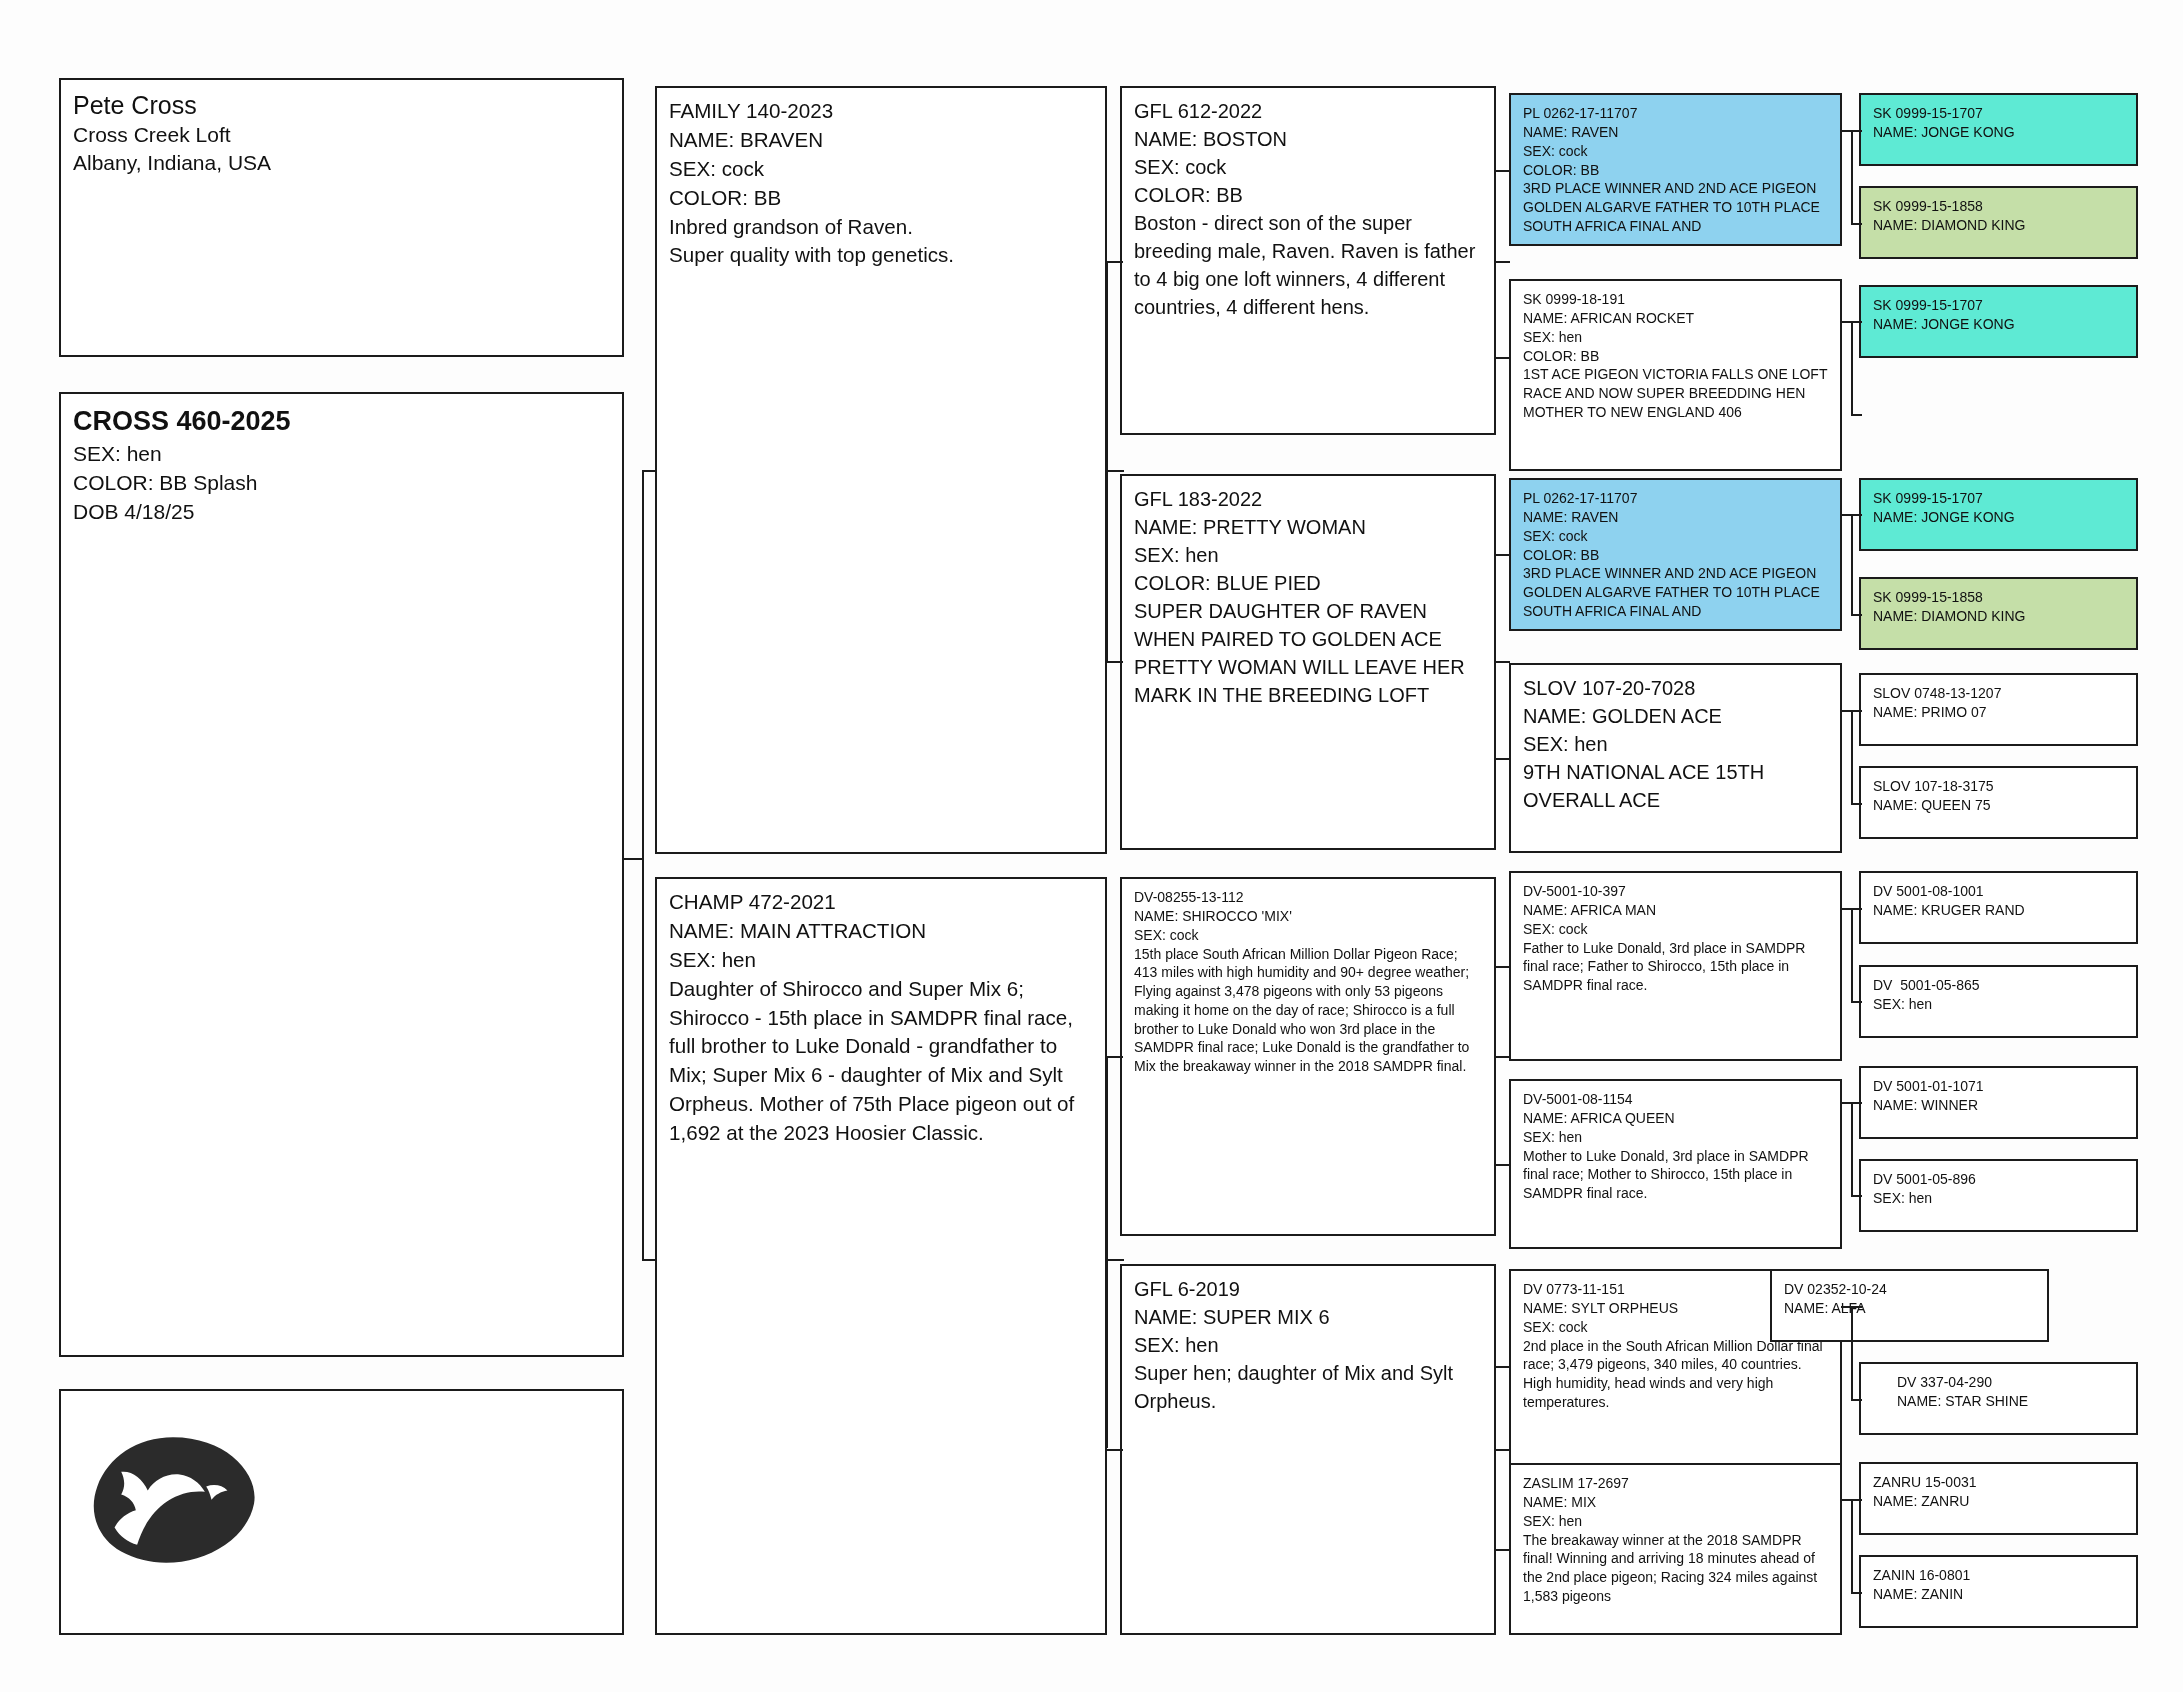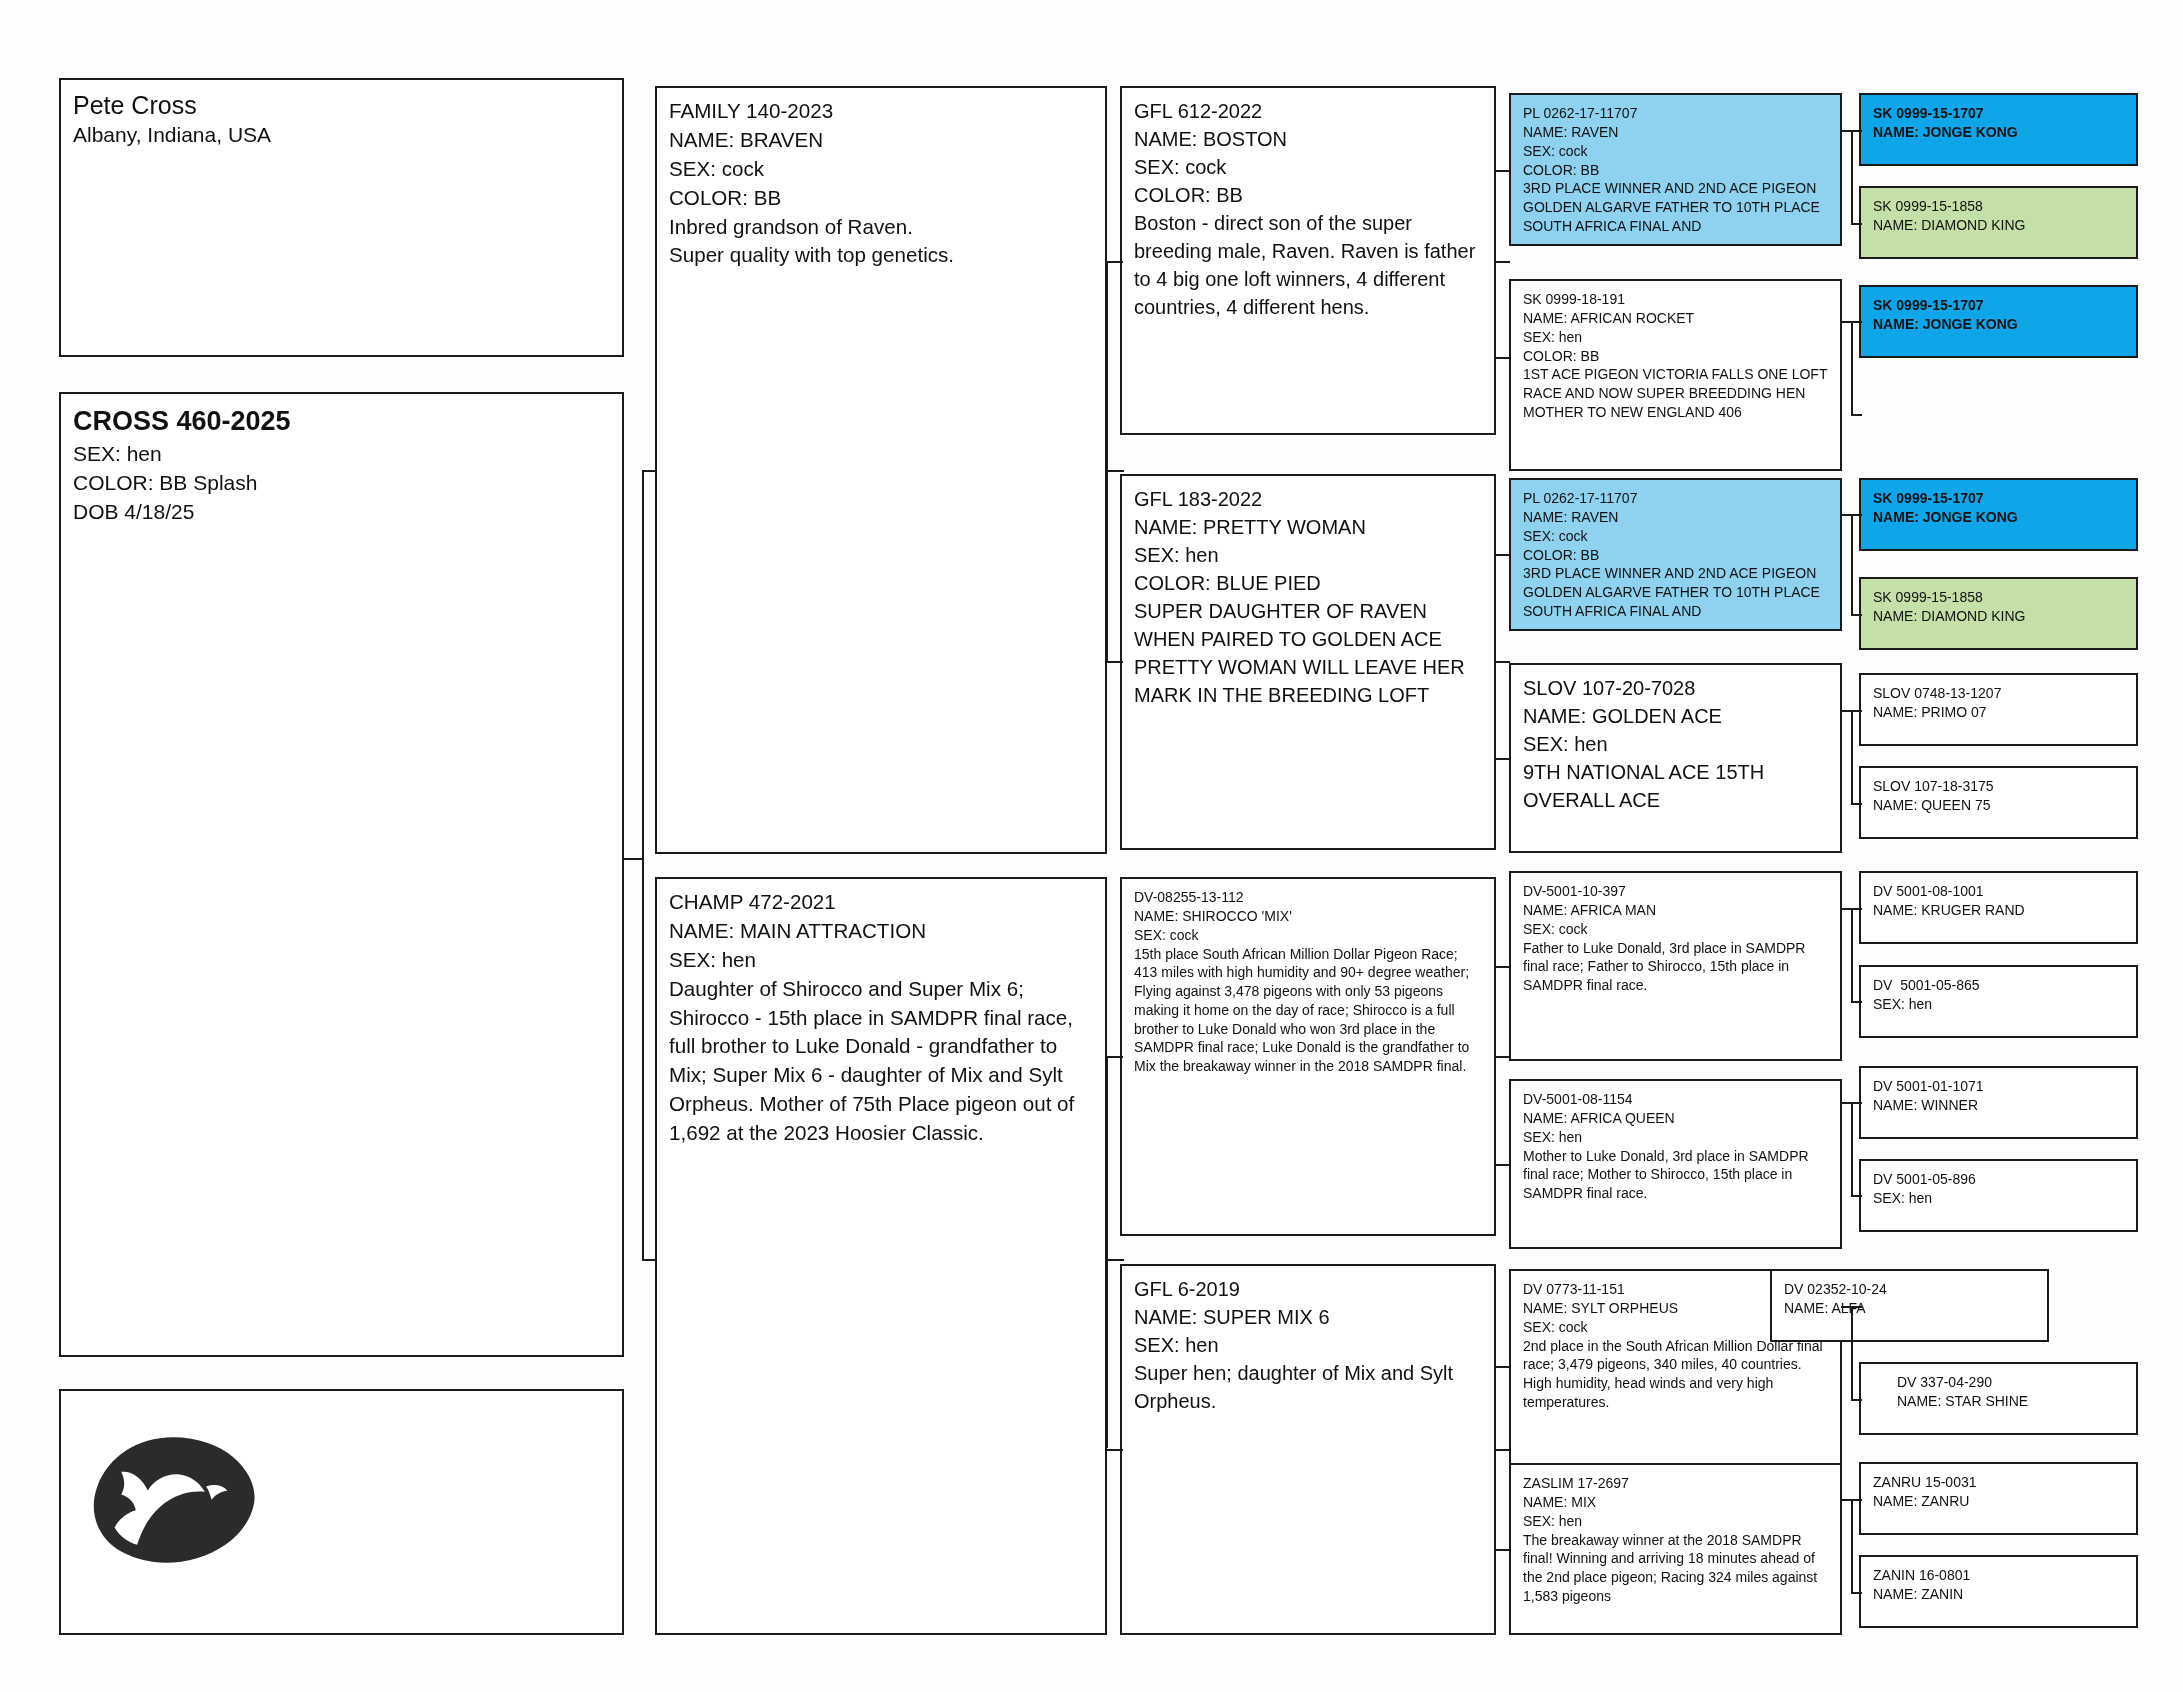--- a/index.html
+++ b/index.html
@@ -20,21 +20,21 @@
   }
   .box {
     position: absolute;
     box-sizing: border-box;
     border: 2px solid #1b1b1b;
     background: #ffffff;
     padding: 9.3px 12px;
     overflow: hidden;
   }
   .box.blue  { background: #8ed2ef; }
-  .box.gold  { background: #0ea5e9; font-weight: bold; }
+  .box.gold  { background: #5eead4; }
   .box.green { background: #c5dfa8; }
 
   .line {
     position: absolute;
     background: #1b1b1b;
   }
   .h { height: 2px; }
   .v { width: 2px; }
 
   
@@ -69,20 +69,21 @@
   }
   .logo-col { display: flex; flex-direction: column; }
 </style>
 </head>
 <body>
 
 <div id="sheet">
 
   <div class="box" style="left:59px; top:78px; width:565px; height:279px;">
     <div class="t-owner-name line-row">Pete Cross</div>
+    <div class="t-owner line-row">Cross Creek Loft</div>
     <div class="t-owner line-row">Albany, Indiana, USA</div>
   </div>
 
   <div class="box" style="left:59px; top:392px; width:565px; height:965px;">
     <div class="t-subject-id line-row">CROSS 460-2025</div>
     <div class="t-subject line-row">SEX: hen</div>
     <div class="t-subject line-row">COLOR: BB Splash</div>
     <div class="t-subject line-row">DOB 4/18/25</div>
   </div>
 

